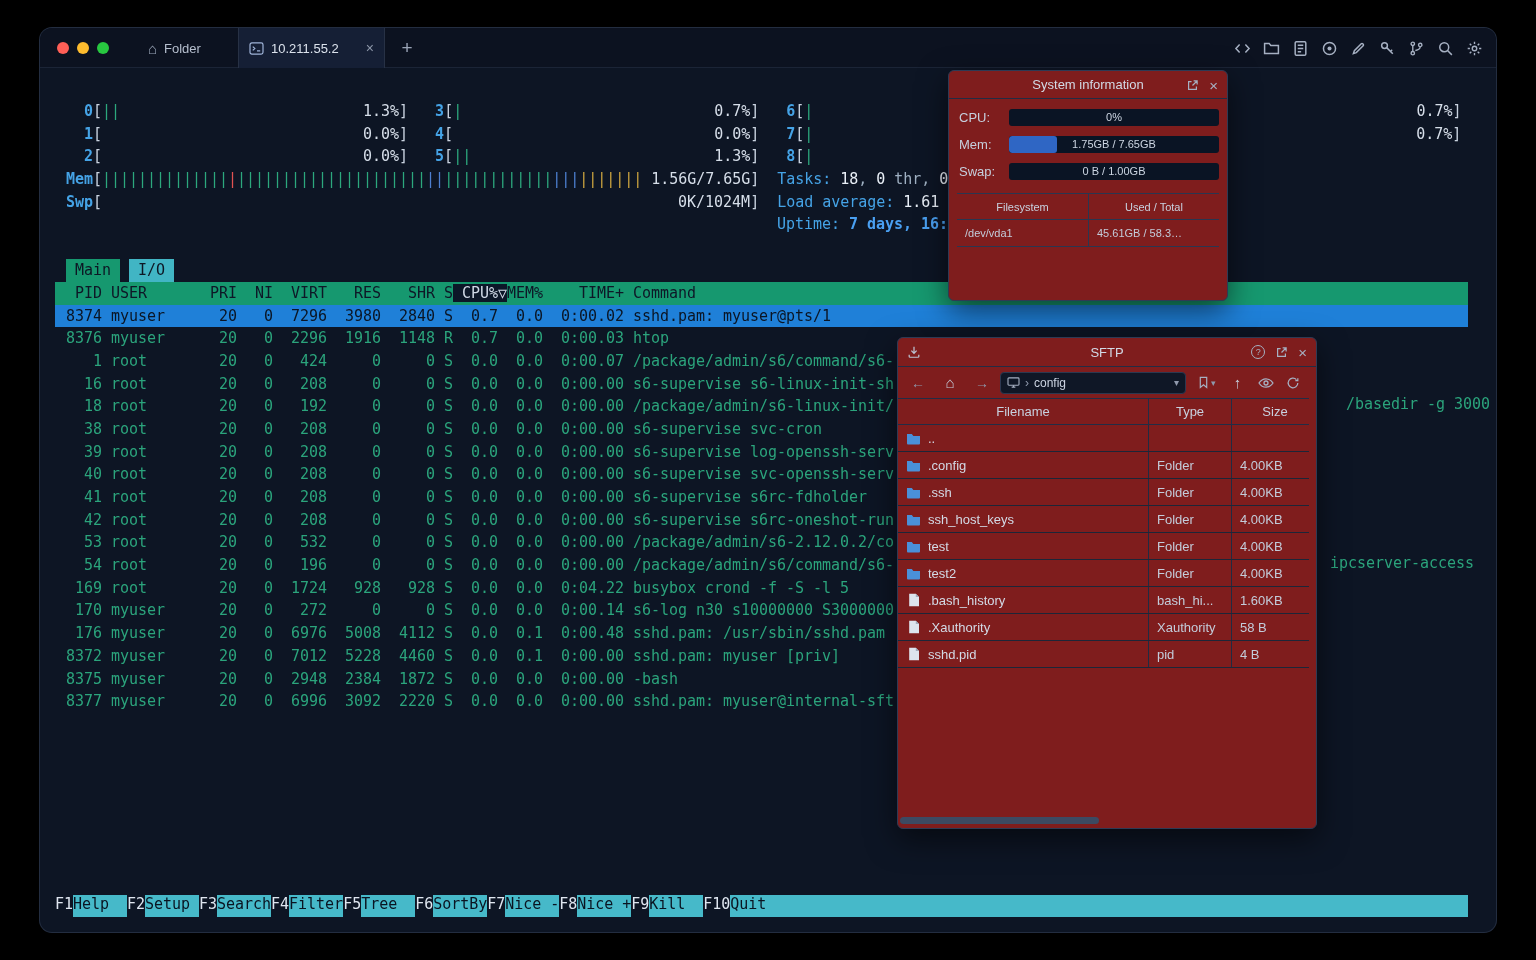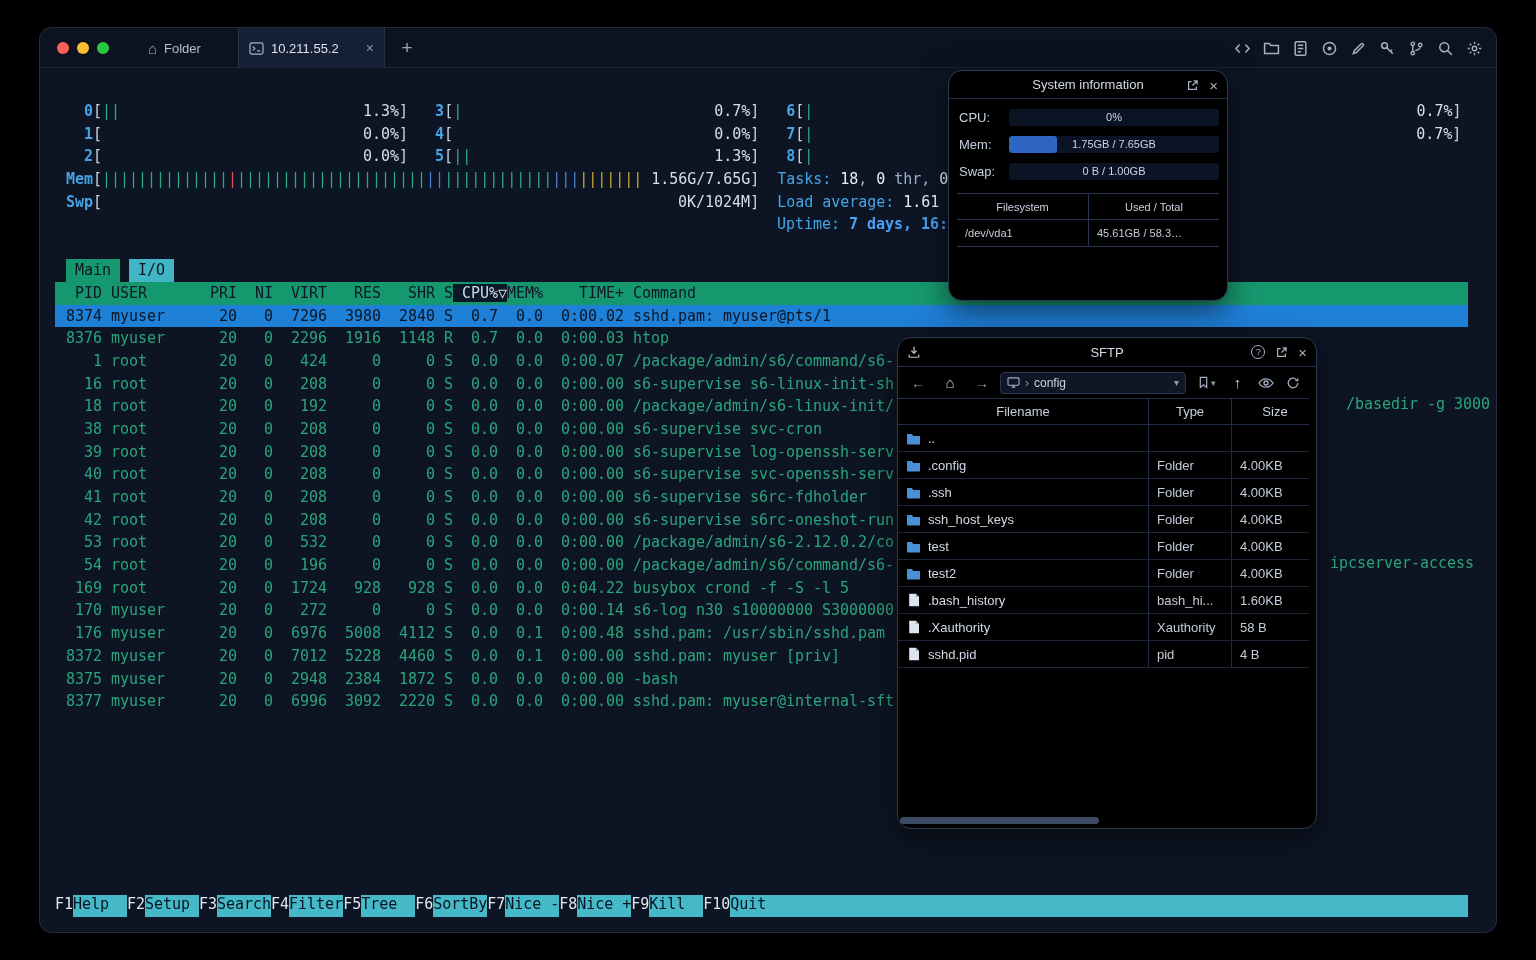--- a/index.html
+++ b/index.html
@@ -47,21 +47,21 @@
   .frag{position:absolute;white-space:pre;color:#2ba47c}
   .frag1{left:1306px;top:367px}
   .frag2{left:1290px;top:526px}
   .fkeys{position:absolute;left:15px;top:866.5px;width:1413px;height:22.7px;display:flex}
   .fk{display:flex}
   .fk-key{color:#dfe6f0;white-space:pre}
   .fk-label{background:#46b9c9;color:#0a1421;white-space:pre}
   .fk-fill{flex:1;background:#46b9c9}
 
   
-  .panel{position:absolute;background:#000000;border:1px solid #2e3a54;border-radius:14px;box-shadow:0 10px 30px rgba(0,0,0,.55);z-index:10;font-family:"Liberation Sans",sans-serif;letter-spacing:normal}
+  .panel{position:absolute;background:#7f1d1d;border:1px solid #2e3a54;border-radius:6px;box-shadow:0 10px 30px rgba(0,0,0,.55);z-index:10;font-family:"Liberation Sans",sans-serif;letter-spacing:normal}
   .phdr{position:relative;height:28px;border-bottom:1px solid #222c44;display:flex;align-items:center;justify-content:center;color:#d3dae6;font-size:13px}
   .hicons{position:absolute;right:9px;top:0;height:28px;display:flex;gap:10px;align-items:center}
   .picon{color:#a6b0c2;font-size:15px;line-height:1;display:inline-flex;align-items:center;justify-content:center}
   .qmark{width:14px;height:14px;border:1.2px solid #a6b0c2;border-radius:50%;color:#a6b0c2;font-size:9px;display:inline-flex;align-items:center;justify-content:center}
   .hleft{position:absolute;left:9px;top:0;height:28px;display:flex;align-items:center}
 
   .sysinfo{left:908px;top:42px;width:280px;height:231px}
   .meter-row{display:flex;align-items:center;margin:10px 8px 0 10px;gap:8px}
   .mlabel{width:42px;color:#c6cfdd;font-size:13px}
   .bar{flex:1;height:17px;background:#0a1424;border-radius:3px;position:relative;overflow:hidden}

